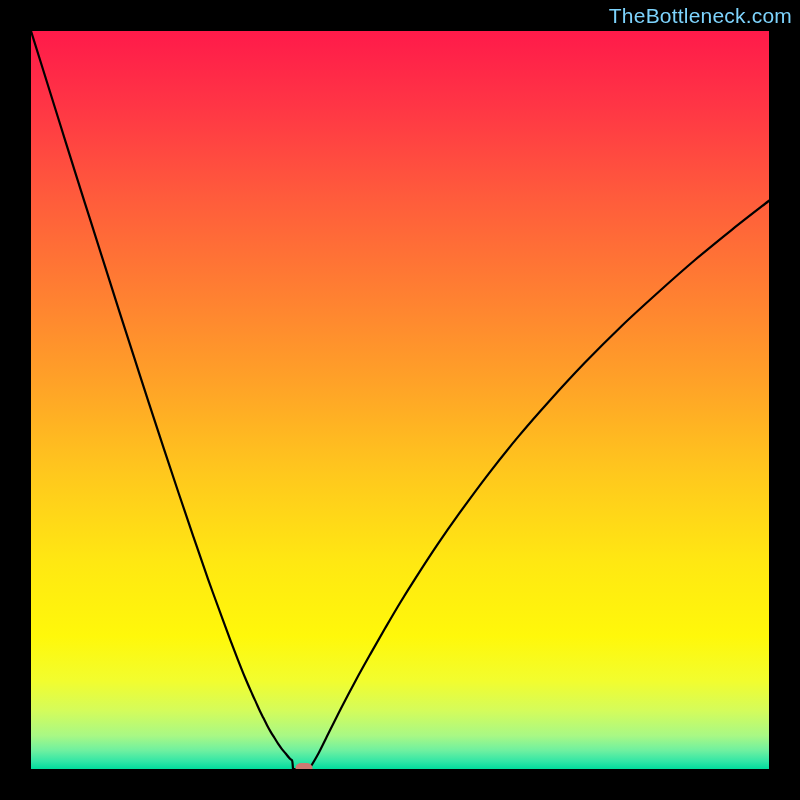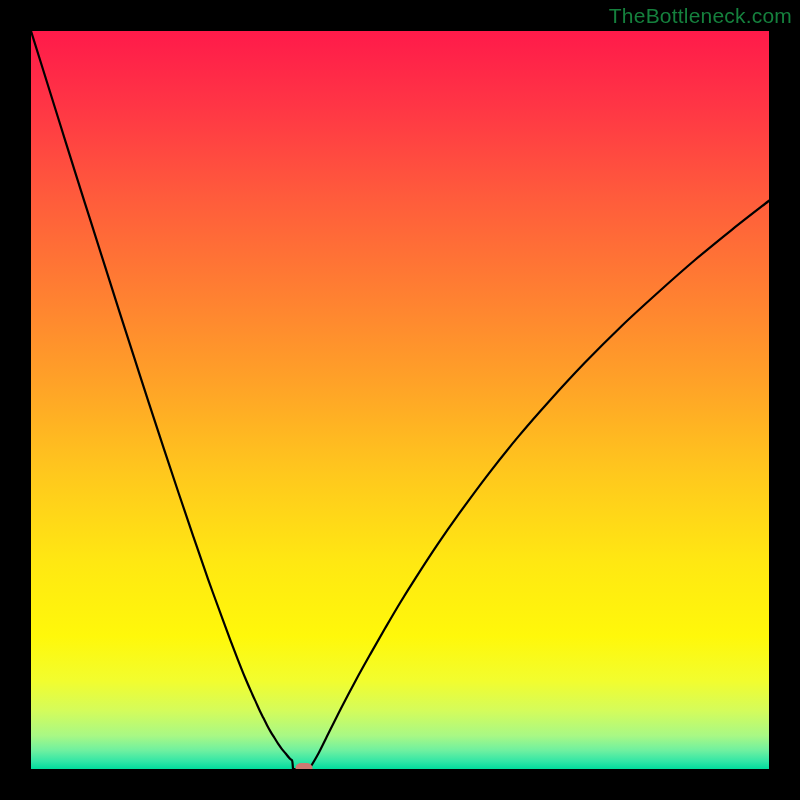--- a/index.html
+++ b/index.html
@@ -14,21 +14,21 @@
   .stage {
     position: relative;
     width: 800px;
     height: 800px;
     background: #000;
   }
   .watermark {
     position: absolute;
     top: 4px;
     right: 8px;
-    color: #15803d;
+    color: #7dd3fc;
     font-size: 21px;
     font-weight: 400;
     letter-spacing: 0.2px;
     z-index: 50;
     user-select: none;
   }
   .plot-area {
     position: absolute;
     left: 31px;
     top: 31px;

